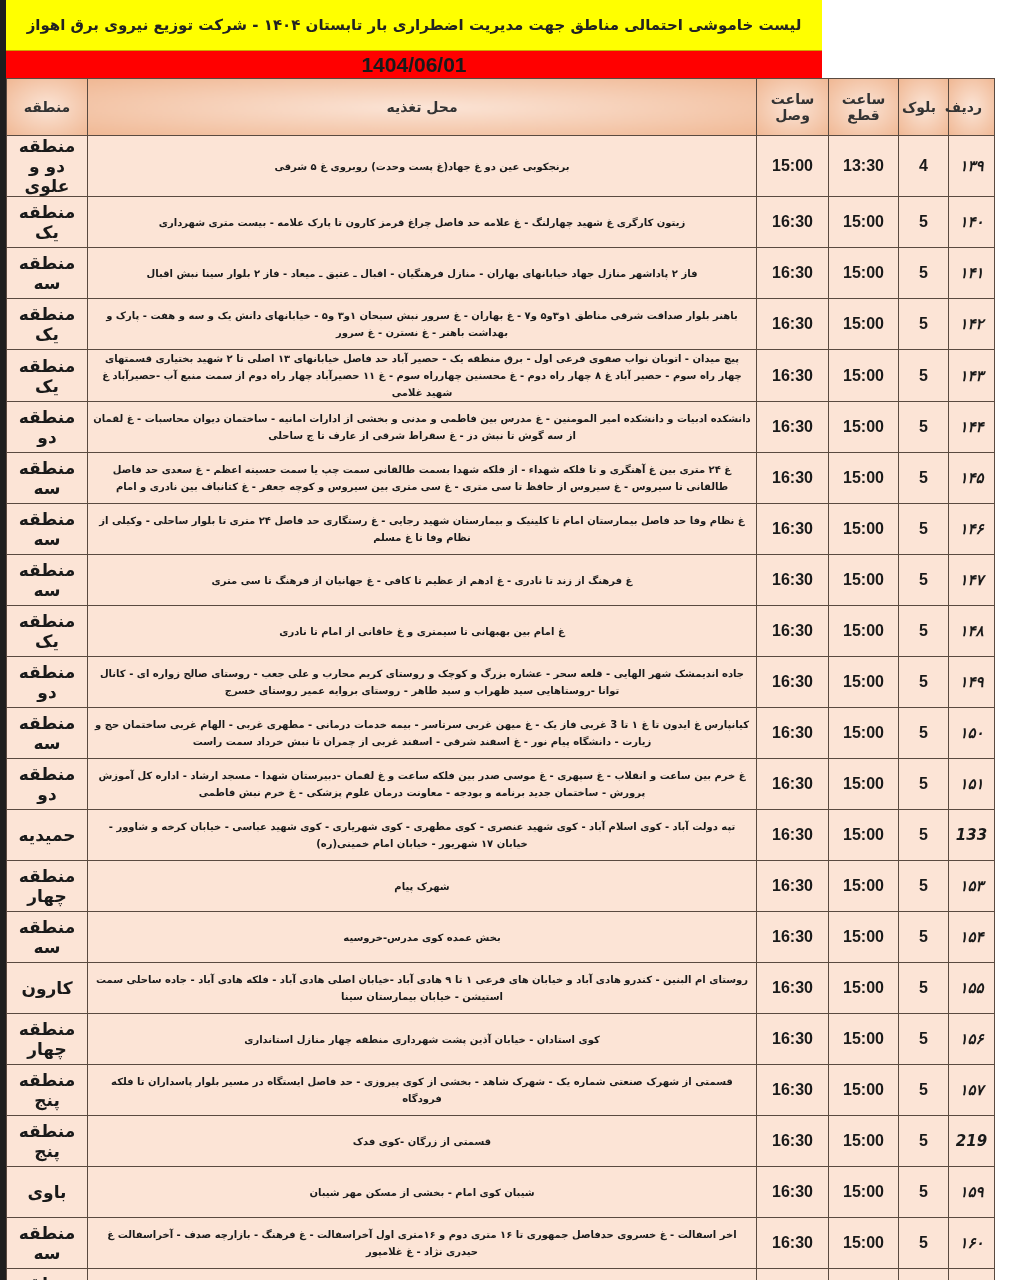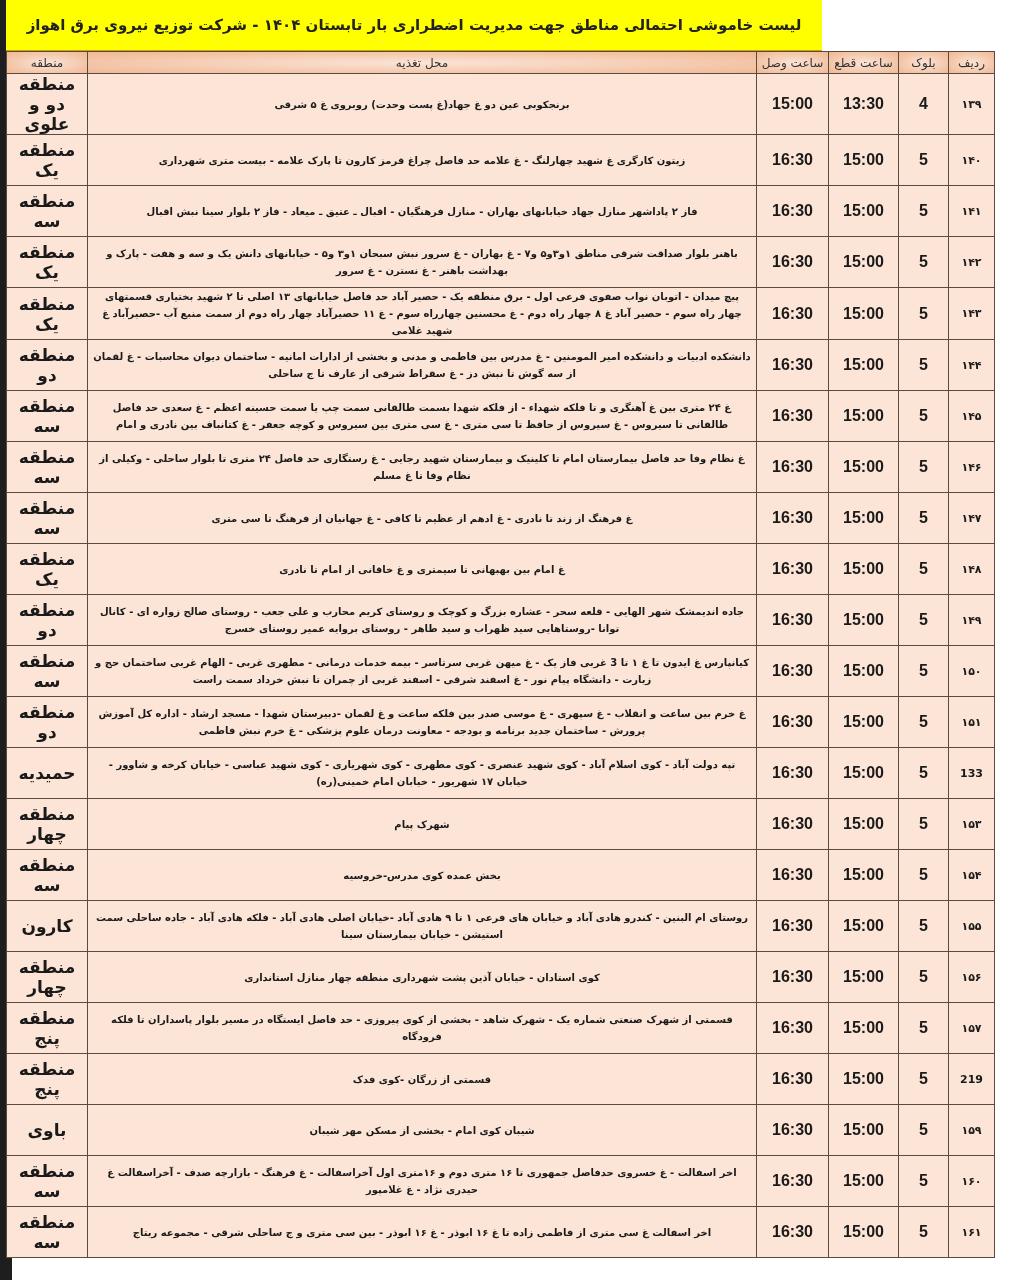--- a/index.html
+++ b/index.html
@@ -21,48 +21,51 @@
       height: 27px; background: #ff0000;
       display: flex; align-items: center; justify-content: center;
       font-family: "Liberation Sans", sans-serif;
       font-size: 21px; font-weight: bold; color: #1a1a1a;
     }
     table {
       border-collapse: collapse; width: 988px; table-layout: fixed;
       direction: rtl;
     }
     th {
-      height: 21px; padding: 0;
+      height: 21px; padding: 12px;
       background: radial-gradient(ellipse at center, #fbe4d6 0%, #f0b894 100%);
-      font-size: 12px; font-weight: normal; color: #333;
+      font-size: 14px; font-weight: bold; color: #333;
       border: 1px solid #5a4a40;
     }
     td {
       height: 50px; padding: 0 4px;
       background: #fce4d6;
       border: 1px solid #5a4a40;
       text-align: center; vertical-align: middle;
       color: #1a1a1a;
     }
-    td.row-num { font-size: 11px; font-weight: bold; }
+    td.row-num { font-size: 15px; font-weight: bold; font-style: italic; }
     td.block, td.time {
       font-family: "Liberation Sans", sans-serif;
       font-size: 16px; font-weight: bold;
     }
     td.loc { font-size: 10px; font-weight: bold; line-height: 17px; }
     td.region { font-size: 17px; font-weight: bold; }
   </style>
 </head>
 <body>
 
 <div class="left-bar"></div>
 
 <div class="page">
   <div class="title-bar" dir="rtl">
     <span>لیست خاموشی احتمالی مناطق جهت مدیریت اضطراری بار تابستان ۱۴۰۴ - شرکت توزیع نیروی برق اهواز</span>
+  </div>
+  <div class="date-bar">
+    <span>1404/06/01</span>
   </div>
 
   <table>
     <colgroup>
       <col style="width:46px">
       <col style="width:50px">
       <col style="width:70px">
       <col style="width:72px">
       <col style="width:669px">
       <col style="width:81px">

